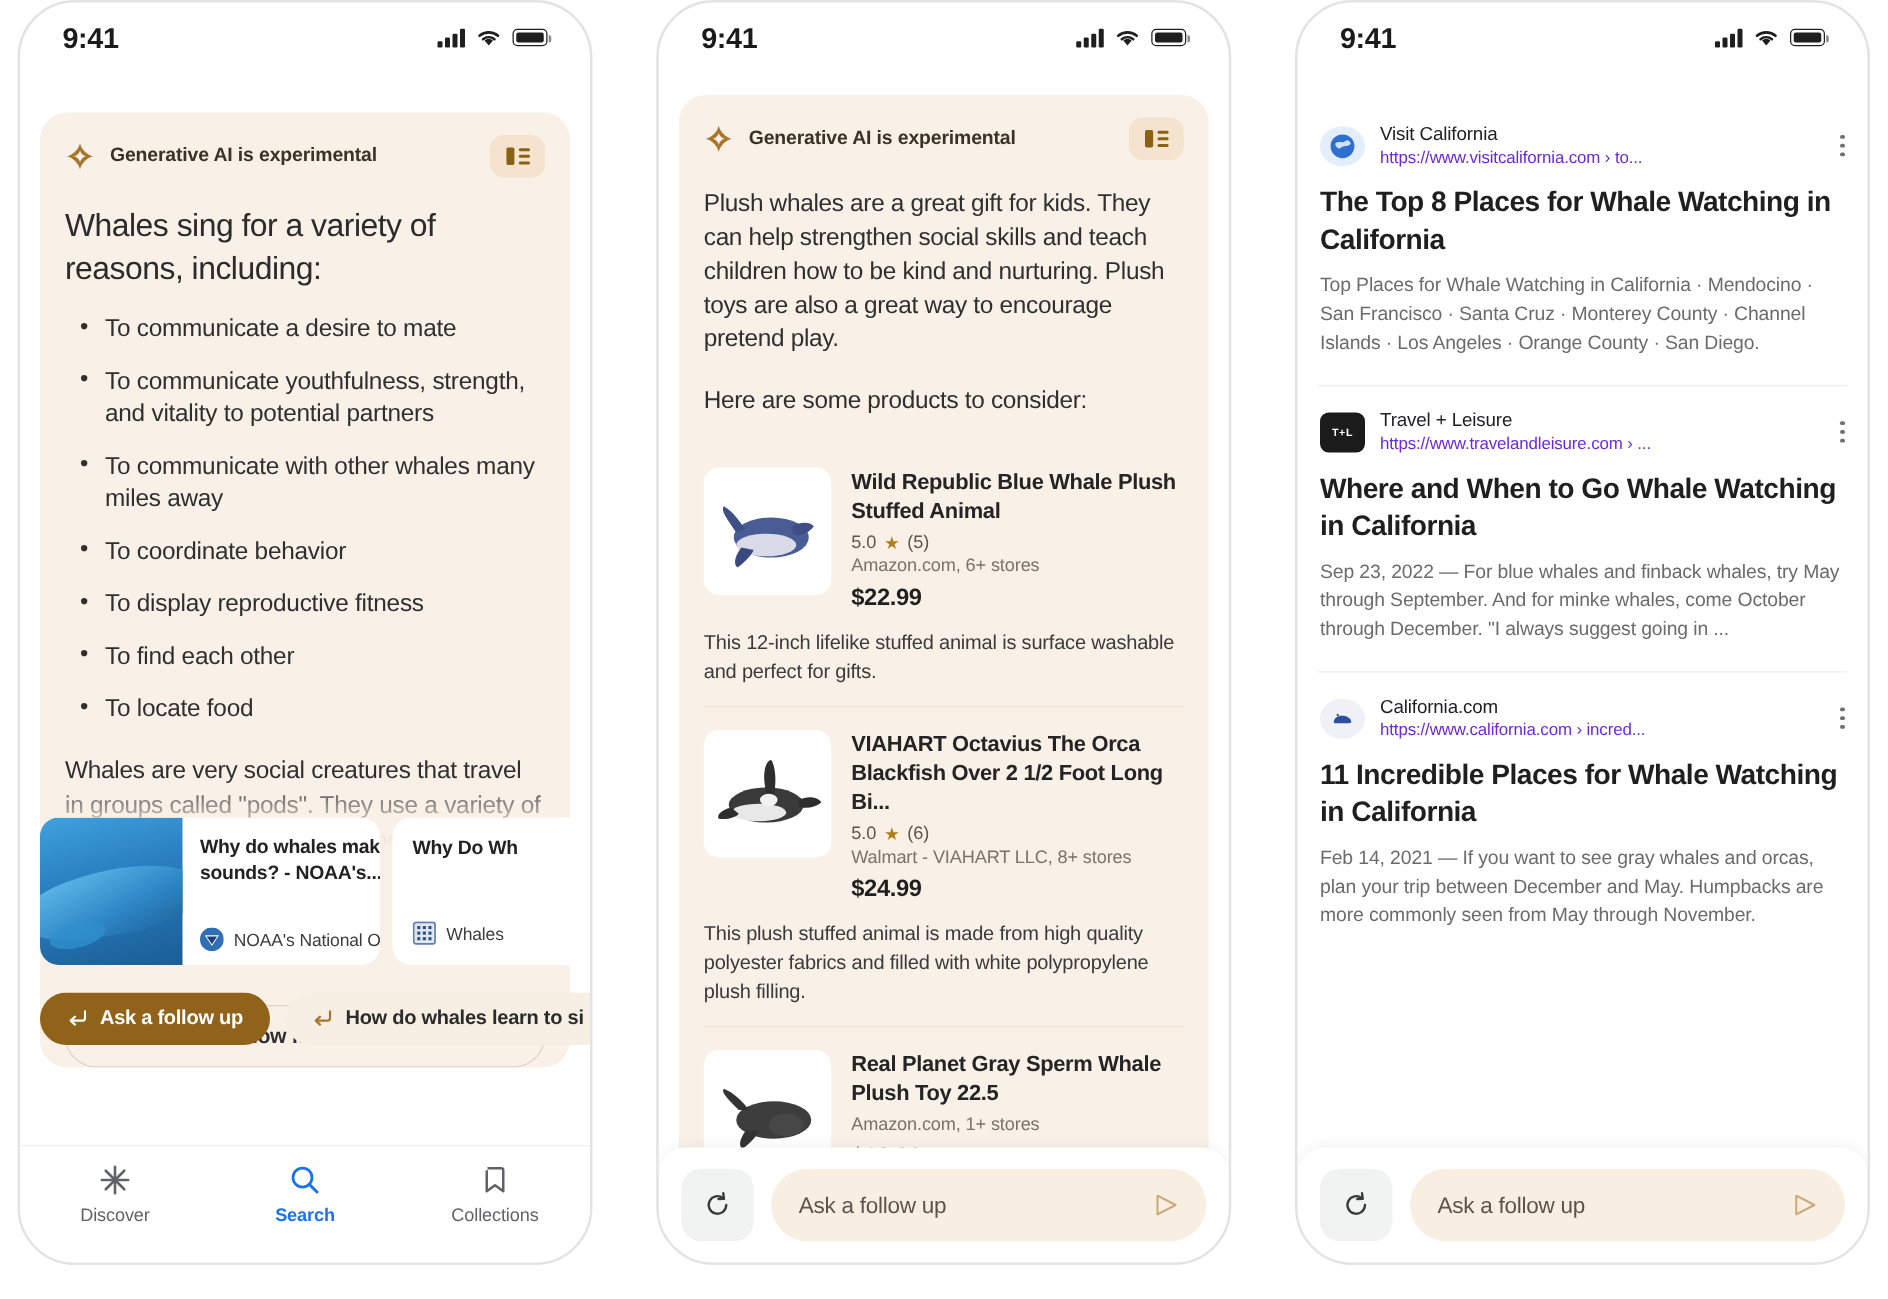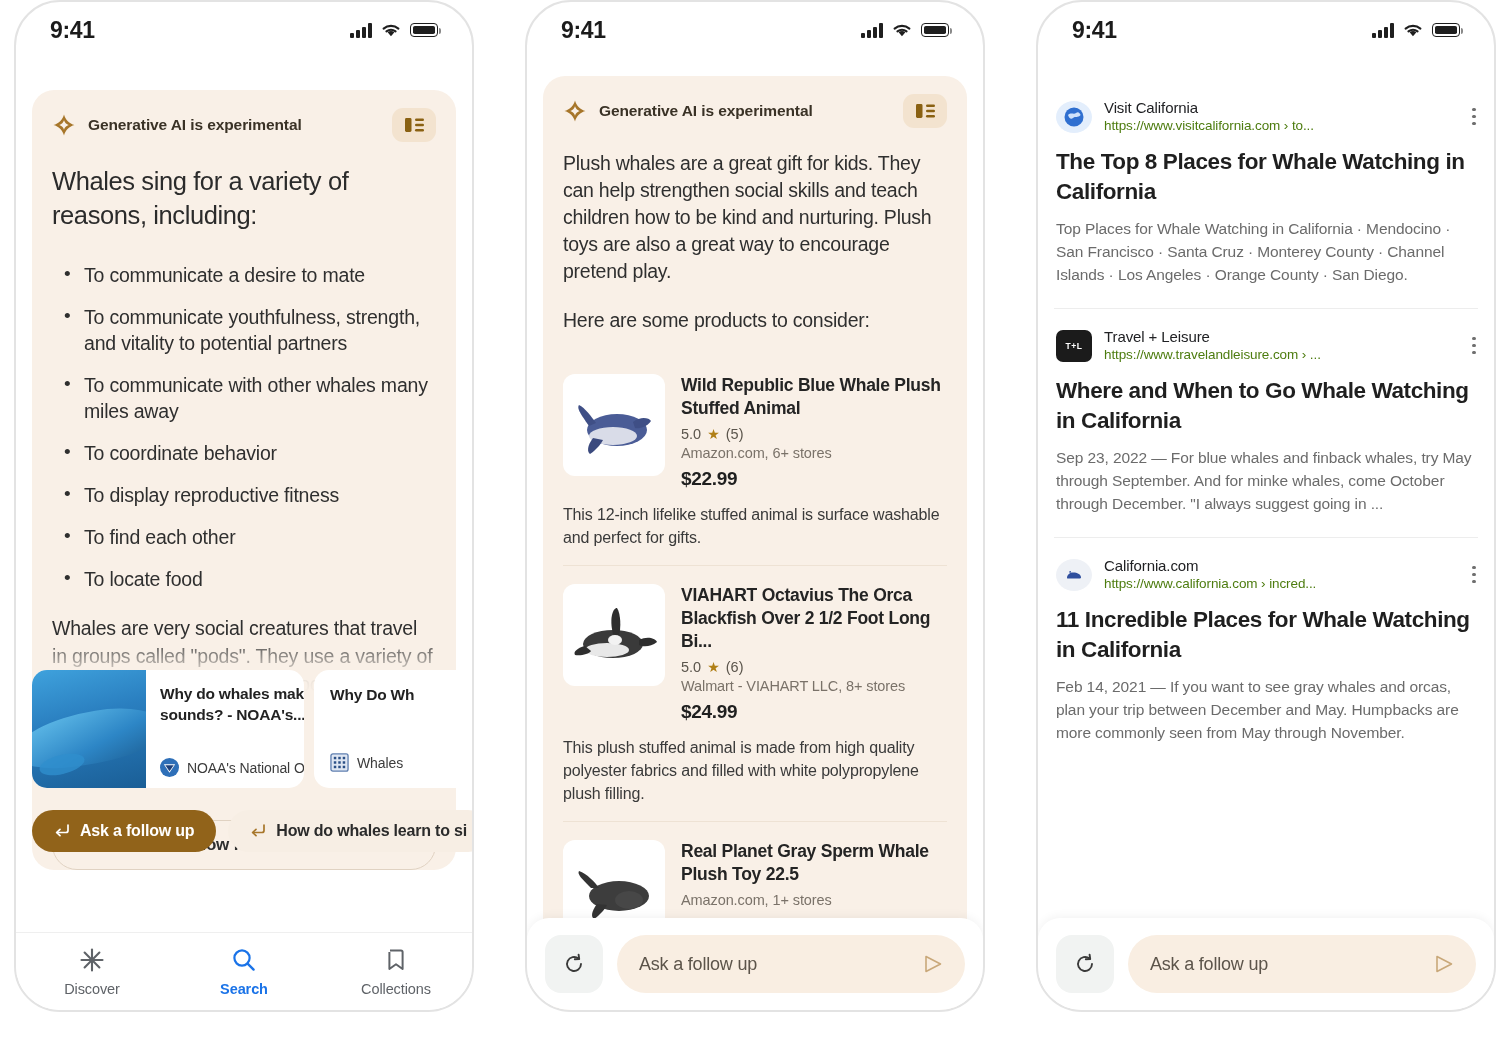--- a/index.html
+++ b/index.html
@@ -87,21 +87,21 @@
     letter-spacing: -0.1px; flex: 1 1 auto;
   }
   .view-btn {
     width: 44px; height: 34px;
     background: #f3e3cf; border-radius: 11px;
     display: flex; align-items: center; justify-content: center;
     flex: 0 0 auto;
   }
   .ai-title {
     font-size: 25.5px; line-height: 34px; color: #2b2b2b;
-    letter-spacing: -0.4px; margin-bottom: 30px;
+    letter-spacing: -0.4px; margin-bottom: 18px;
   }
   .ai-list { list-style: none; }
   .ai-list li {
     position: relative;
     font-size: 19.5px; line-height: 26px;
     color: #2f2f2f; letter-spacing: -0.2px;
     padding-left: 32px; margin-bottom: 16px;
   }
   .ai-list li::before {
     content: '\2022'; position: absolute; left: 12px; top: -1px;
@@ -185,21 +185,21 @@
     display: flex; align-items: center; gap: 10px;
     padding: 0 22px; font-size: 16px; font-weight: bold;
     letter-spacing: -0.2px; white-space: nowrap; flex: 0 0 auto;
   }
   .chip.solid { background: #91631a; color: #fff; }
   .chip.ghost { background: #f7eee4; color: #2b2b2b; }
   .arr { width: 16px; height: 14px; flex: 0 0 auto; }
 
   
   .tabbar {
-    flex: 0 0 auto; height: 78px;
+    flex: 0 0 auto; height: 94px;
     border-top: 1px solid #efefef;
     display: flex; align-items: flex-start; padding-top: 14px;
     background: #fff;
   }
   .tab {
     flex: 1 1 0; display: flex; flex-direction: column;
     align-items: center; gap: 8px;
   }
   .tab .tlabel { font-size: 14.5px; color: #5f6368; letter-spacing: -0.1px; }
   .tab.active .tlabel { color: #1a73e8; font-weight: bold; }
@@ -272,21 +272,21 @@
   }
   .result:last-of-type { border-bottom: none; }
   .res-head { display: flex; align-items: center; gap: 12px; }
   .res-fav {
     width: 36px; height: 32px; border-radius: 50%;
     flex: 0 0 auto; display: flex; align-items: center; justify-content: center;
     overflow: hidden;
   }
   .res-ident { flex: 1 1 auto; min-width: 0; }
   .res-site { font-size: 15px; color: #202124; letter-spacing: -0.1px; line-height: 19px; }
-  .res-url { font-size: 13.5px; color: #4d7c0f; letter-spacing: -0.1px; line-height: 18px; white-space: nowrap; overflow: hidden; text-overflow: ellipsis; }
+  .res-url { font-size: 13.5px; color: #6d28d9; letter-spacing: -0.1px; line-height: 18px; white-space: nowrap; overflow: hidden; text-overflow: ellipsis; }
   .kebab { width: 4px; flex: 0 0 auto; display: flex; flex-direction: column; gap: 3.5px; align-items: center; }
   .kebab i { width: 3.6px; height: 3.6px; border-radius: 50%; background: #6f6f6f; display: block; }
   .res-title {
     font-size: 22.5px; line-height: 30px; font-weight: bold;
     color: #1f1f1f; letter-spacing: -0.4px; margin: 12px 0 10px 0;
   }
   .res-snip {
     font-size: 15.5px; line-height: 23px; color: #6b6b6b;
     letter-spacing: -0.1px;
   }

